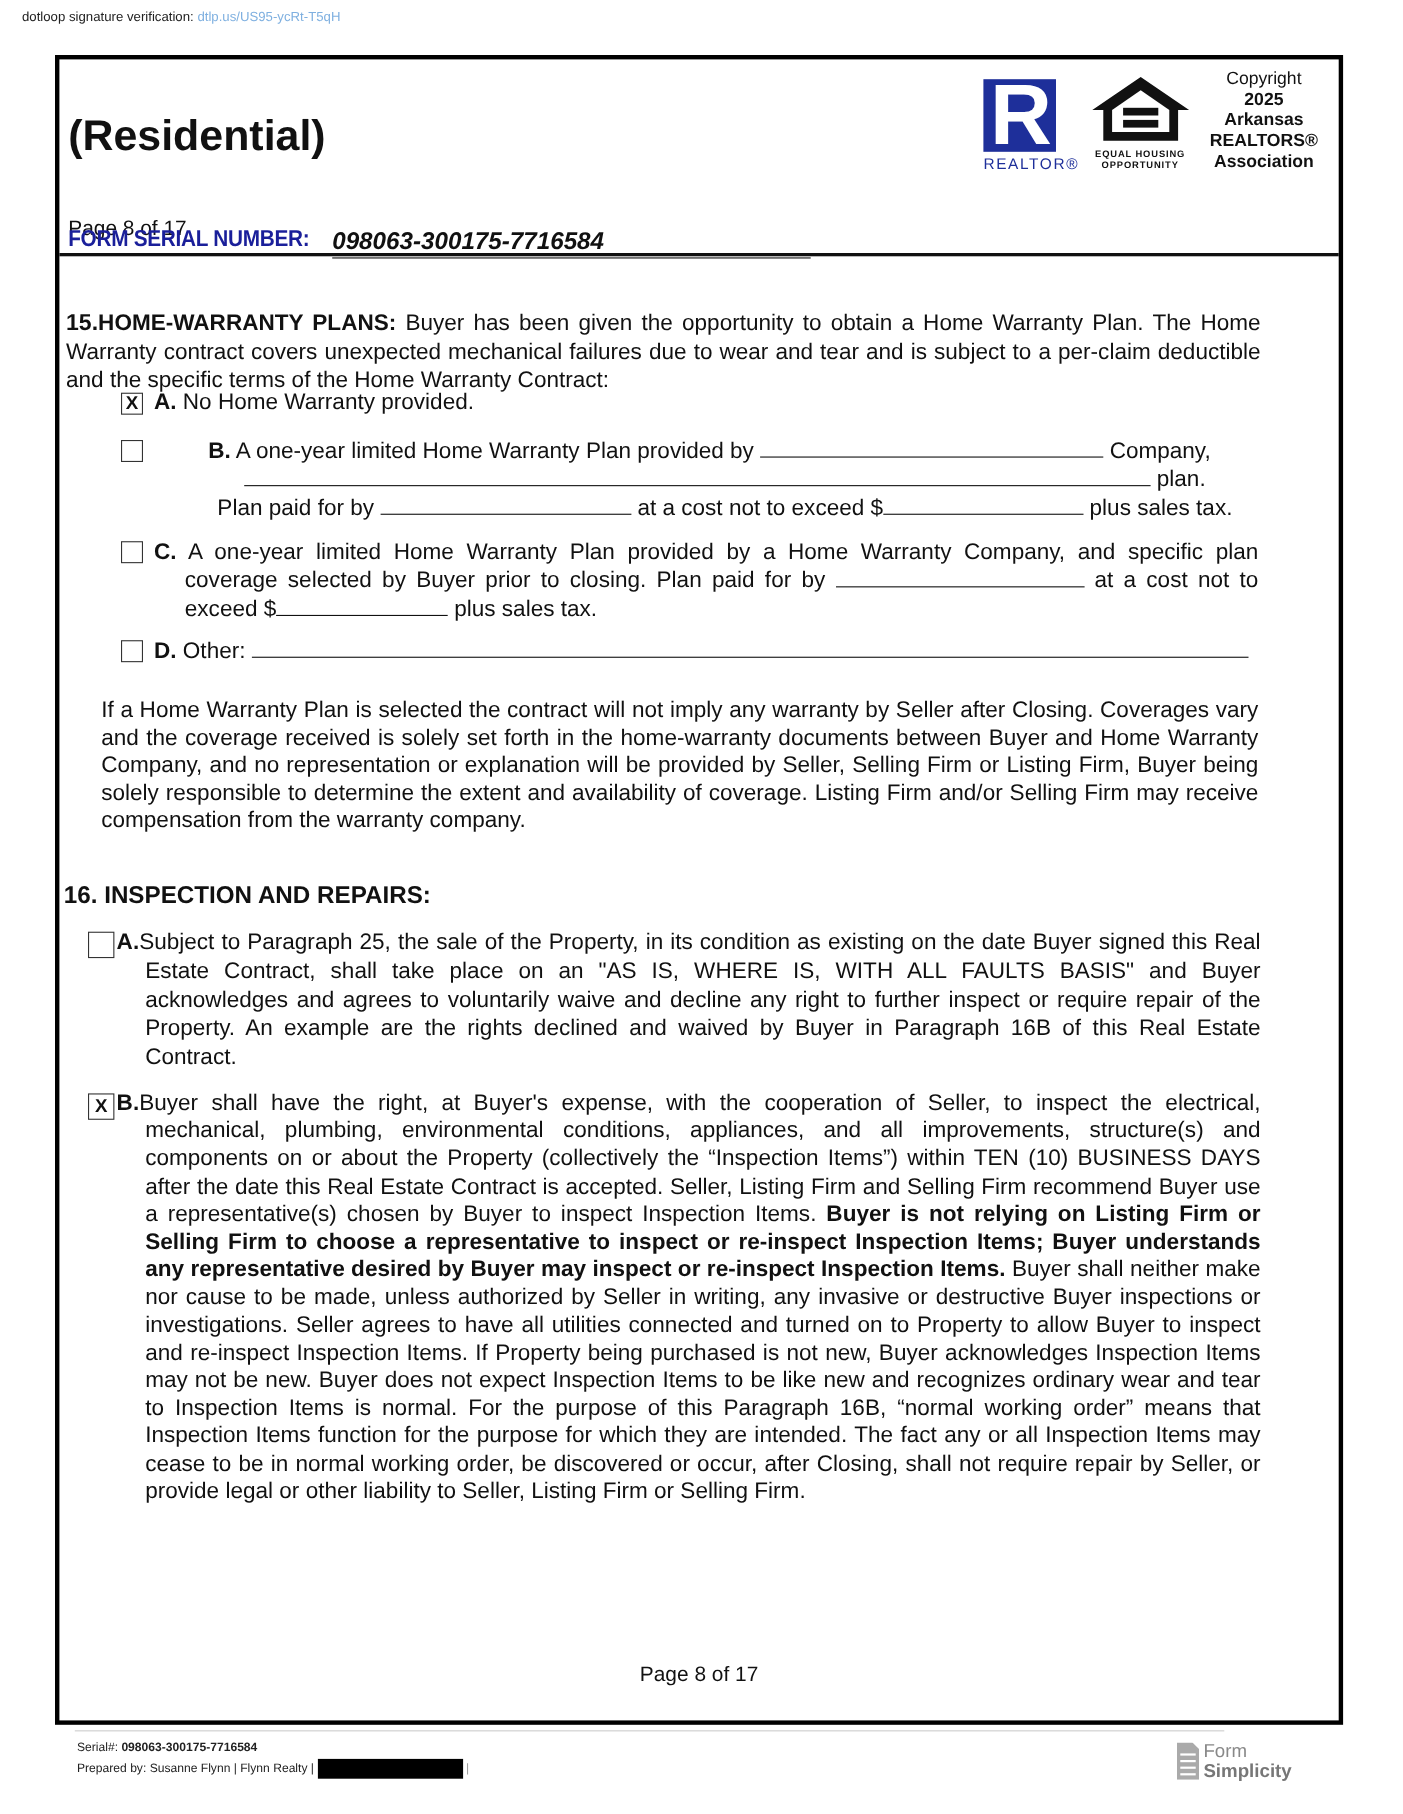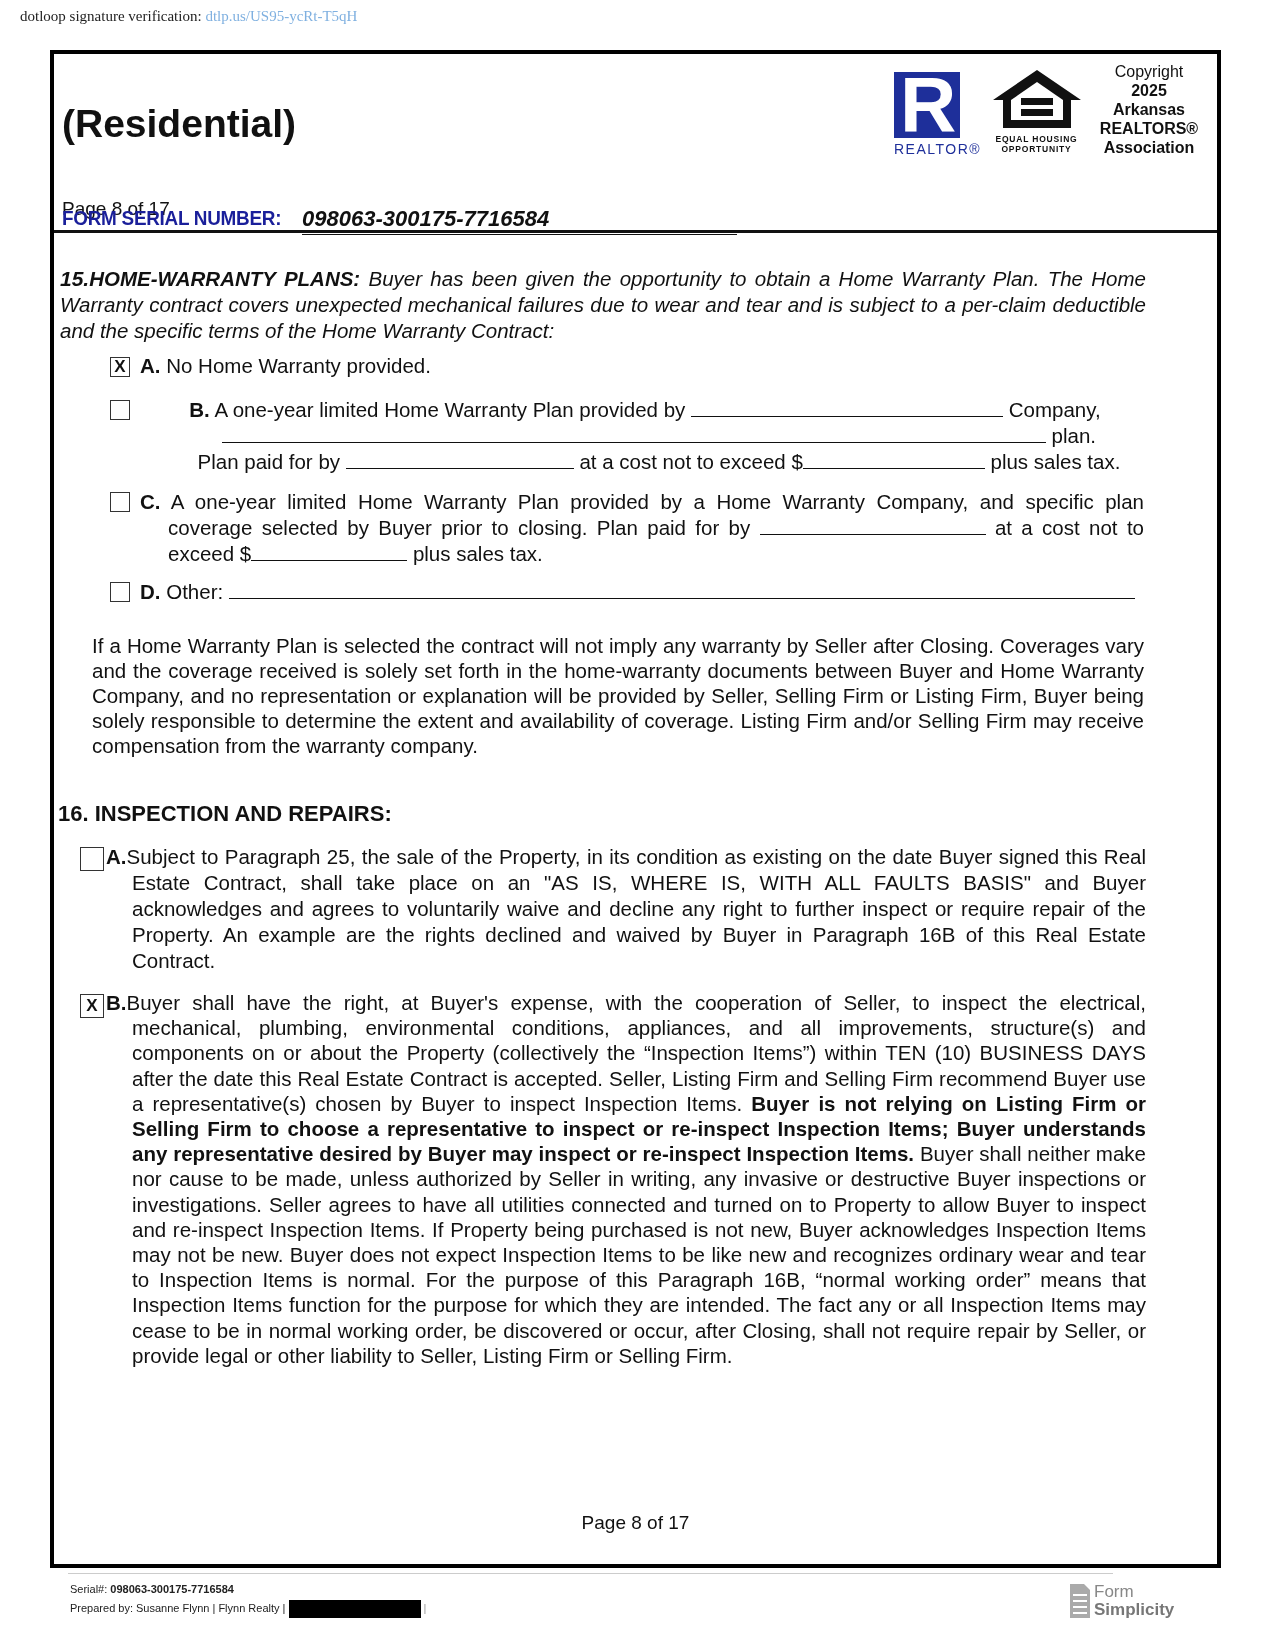--- a/index.html
+++ b/index.html
@@ -1,17 +1,17 @@
 <!DOCTYPE html>
 <html><head>
 <meta charset="utf-8">
 <style>
   html, body { margin:0; padding:0; background:#fff; }
   body { width:1275px; height:1649px; position:relative; font-family:"Liberation Sans", sans-serif; color:#111; overflow:hidden; }
-  .verify { position:absolute; left:20px; top:8px; font-family:Liberation Serif, serif; font-size:15px; color:#222; }
+  .verify { position:absolute; left:20px; top:8px; font-family:Liberation Sans, sans-serif; font-size:12px; color:#222; }
   .verify a { color:#7fb0e0; text-decoration:none; }
   .frame { position:absolute; left:50px; top:50px; width:1171px; height:1518px; border:4px solid #000; box-sizing:border-box; }
   .header { position:absolute; left:0; top:0; width:100%; height:176px; border-bottom:3px solid #111; }
   .title { position:absolute; left:8px; top:42px; font-size:39px; font-weight:bold; line-height:56px; }
   .pageno-top { position:absolute; left:8px; top:144px; font-size:19px; }
   .logo-r { position:absolute; left:840px; top:18px; width:70px; height:80px; }
   .logo-r .box { width:66px; height:66px; background:#1e2f9a; position:relative; }
   .logo-r .box span { position:absolute; left:6px; top:-8px; font-size:78px; font-weight:bold; color:#fff; font-family:"Liberation Sans", sans-serif; line-height:80px; }
   .logo-r .cap { font-size:14px; color:#1e2f9a; letter-spacing:1.5px; margin-top:3px; }
   .logo-eho { position:absolute; left:935px; top:14px; width:95px; text-align:center; }
@@ -74,21 +74,21 @@
       <div class="b">REALTORS®</div>
       <div class="b">Association</div>
     </div>
   </div>
 
   <div class="serial-row">
     <span class="serial-label">FORM SERIAL NUMBER:</span>
     <span class="serial-value">098063-300175-7716584</span>
   </div>
 
-  <div class="sec" style="left:6px; top:212px; width:1086px;font-style:italic;">
+  <div class="sec" style="left:6px; top:227px; width:1086px;">
     <span class="num" style="font-size:21px;">15.</span><span class="bold">HOME-WARRANTY PLANS:</span><span> Buyer has been given the opportunity to obtain a Home Warranty Plan. The Home Warranty contract covers unexpected mechanical failures due to wear and tear and is subject to a per-claim deductible and the specific terms of the Home Warranty Contract:</span>
   </div>
 
   <div class="cb" style="left:56px; top:303px;"><span>X</span></div>
   <div class="sec" style="left:86px; top:299px;">
     <span class="bold">A.</span>
     <span>No Home Warranty provided.</span>
   </div>
 
   <div class="cb" style="left:56px; top:346px;"><span></span></div>

